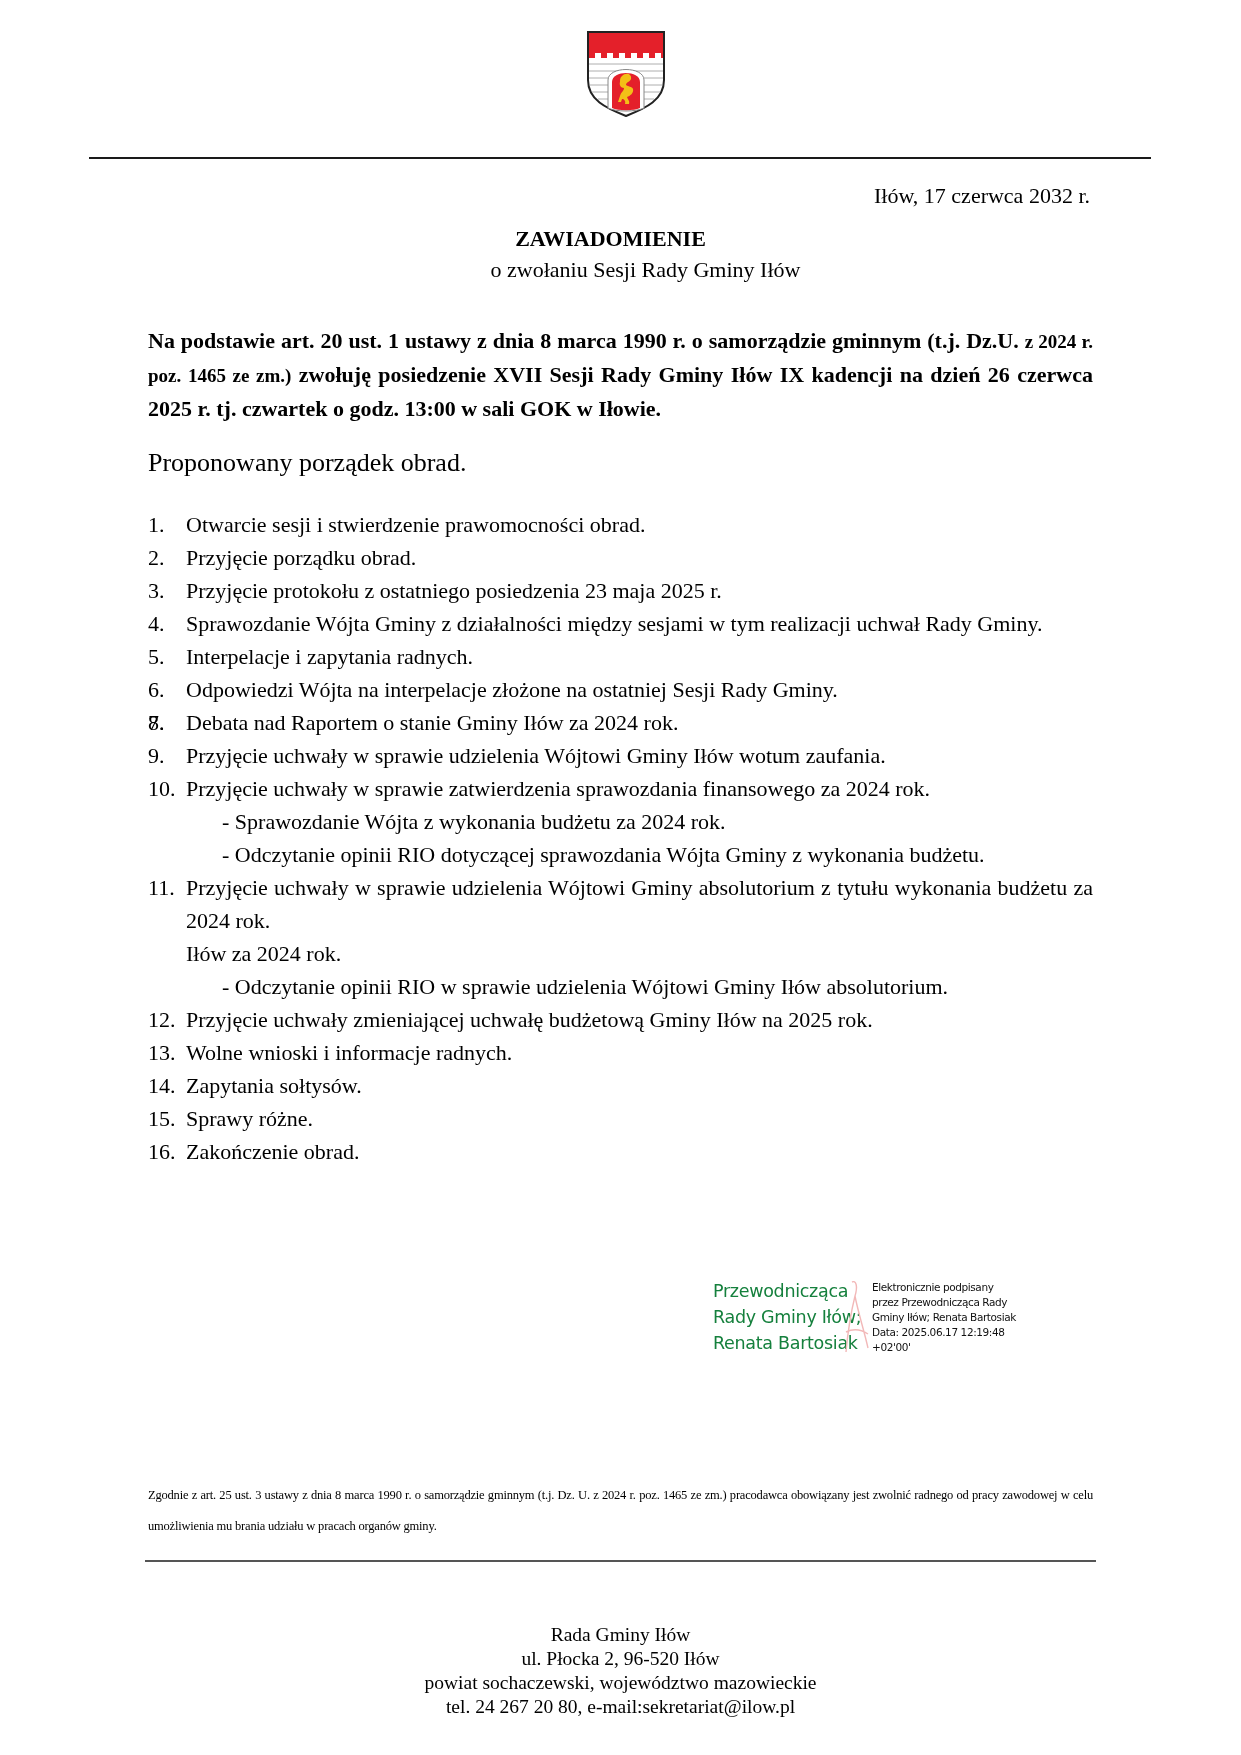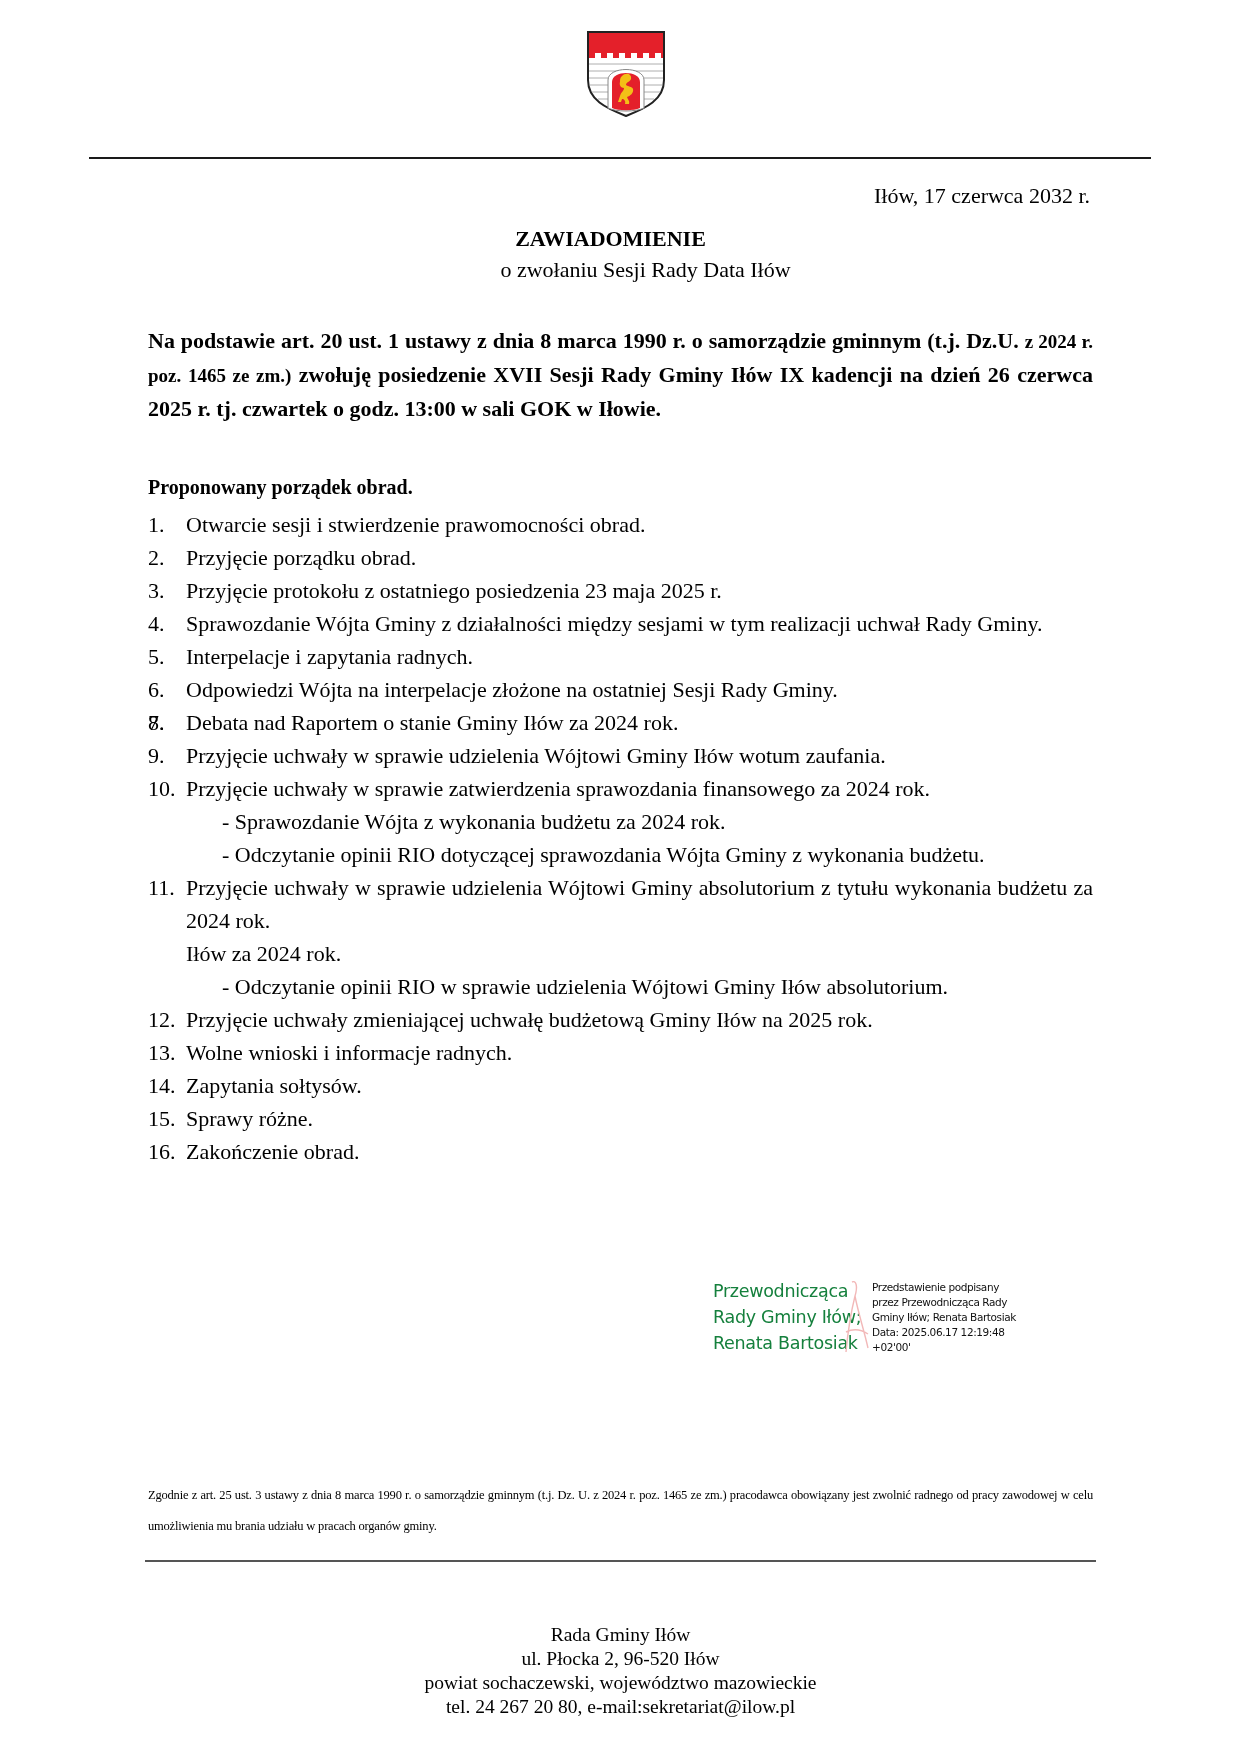--- a/index.html
+++ b/index.html
@@ -11,21 +11,21 @@
   .rule-top { position: absolute; left: 89px; top: 157px; width: 1062px; height: 2px; background: #1a1a1a; }
 
   .date-line { position: absolute; right: 151px; top: 183px; font-size: 22px; white-space: nowrap; }
 
   .title { position: absolute; left: 0; width: 1241px; top: 226px; text-align: center; font-size: 22px; font-weight: bold; padding-right: 20px; }
   .subtitle { position: absolute; left: 0; width: 1241px; top: 257px; text-align: center; font-size: 22px; padding-left: 50px; }
 
   .intro { position: absolute; left: 148px; top: 324px; width: 945px; font-size: 22px; font-weight: bold; line-height: 33px; text-align: justify; }
   .intro span.small { font-size: 19px; }
 
-  .agenda-head { position: absolute; left: 148px; top: 476px; font-size: 20px; font-weight: bold; }
+  .agenda-head { position: absolute; left: 148px; top: 448px; font-size: 26px; font-weight: normal; }
 
   .agenda { position: absolute; left: 148px; top: 508px; width: 945px; font-size: 22px; line-height: 33px; list-style: none; }
   .agenda li { position: relative; padding-left: 38px; text-align: justify; }
   .agenda li .num { position: absolute; left: 0; top: 0; }
   .agenda .sub { padding-left: 74px; }
   .agenda .sub-justify { text-align: justify; text-align-last: justify; }
   .agenda .cont { padding-left: 38px; }
 
   .sig { position: absolute; left: 713px; top: 1278px; width: 340px; height: 80px; }
   .sig-name { position: absolute; left: 0; top: 0; font-family: "DejaVu Sans", "Liberation Sans", sans-serif; font-size: 17.5px; line-height: 26px; color: #15803d; letter-spacing: -0.3px; }
@@ -68,21 +68,21 @@
   <path d="M26 78 V52 C26 40 54 40 54 52 V78 C48 81 32 81 26 78 Z" fill="#e4202a"></path>
 
   <path d="M36 46 C40 42 46 44 45 49 C44 52 40 52 40 55 C42 57 46 56 47 59 C48 63 44 66 41 67 C42 70 44 71 43 74 L39 74 C40 71 38 69 36 69 L35 72 L32 72 L34 66 C35 62 38 61 38 58 C35 58 33 55 34 52 C34 49 34 48 36 46 Z" fill="#f3c017"></path>
 </svg>
 
 <div class="rule-top"></div>
 
 <div class="date-line">Iłów, 17 czerwca 2032 r.</div>
 
 <div class="title">ZAWIADOMIENIE</div>
-<div class="subtitle">o zwołaniu Sesji Rady Data Iłów</div>
+<div class="subtitle">o zwołaniu Sesji Rady Gminy Iłów</div>
 
 <div class="intro"><span>Na podstawie art. 20 ust. 1 ustawy z dnia 8 marca 1990 r. o samorządzie gminnym (t.j. Dz.U. </span><span class="small">z 2024 r. poz. 1465 ze zm.)</span><span> zwołuję posiedzenie XVII Sesji Rady Gminy Iłów IX kadencji na dzień 26 czerwca 2025 r. tj. czwartek o godz. 13:00 w sali GOK w Iłowie.</span></div>
 
 <div class="agenda-head">Proponowany porządek obrad.</div>
 
 <ul class="agenda">
   <li><span class="num">1.</span><span>Otwarcie sesji i stwierdzenie prawomocności obrad.</span></li>
   <li><span class="num">2.</span><span>Przyjęcie porządku obrad.</span></li>
   <li><span class="num">3.</span><span>Przyjęcie protokołu z ostatniego posiedzenia 23 maja 2025 r.</span></li>
   <li><span class="num">4.</span><span>Sprawozdanie Wójta Gminy z działalności między sesjami w tym realizacji uchwał Rady Gminy.</span></li>
@@ -107,21 +107,21 @@
 <div class="sig">
   <div class="sig-name">
     <div>Przewodnicząca</div>
     <div>Rady Gminy Iłów;</div>
     <div>Renata Bartosiak</div>
   </div>
   <svg class="sig-mark" viewBox="0 0 26 78" xmlns="http://www.w3.org/2000/svg">
     <path d="M8 4 C12 2 14 8 11 18 C8 30 4 52 2 74 M11 18 C14 34 20 52 24 70 M2 54 C10 50 18 52 24 56" fill="none" stroke="#f2b8b8" stroke-width="1.4"></path>
   </svg>
   <div class="sig-meta">
-    <div>Przedstawienie podpisany</div>
+    <div>Elektronicznie podpisany</div>
     <div>przez Przewodnicząca Rady</div>
     <div>Gminy Iłów; Renata Bartosiak</div>
     <div>Data: 2025.06.17 12:19:48</div>
     <div>+02'00'</div>
   </div>
 </div>
 
 <div class="footnote">Zgodnie z art. 25 ust. 3 ustawy z dnia 8 marca 1990 r. o samorządzie gminnym (t.j. Dz. U. z 2024 r. poz. 1465 ze zm.) pracodawca obowiązany jest zwolnić radnego od pracy zawodowej w celu umożliwienia mu brania udziału w pracach organów gminy.</div>
 
 <div class="rule-bottom"></div>

